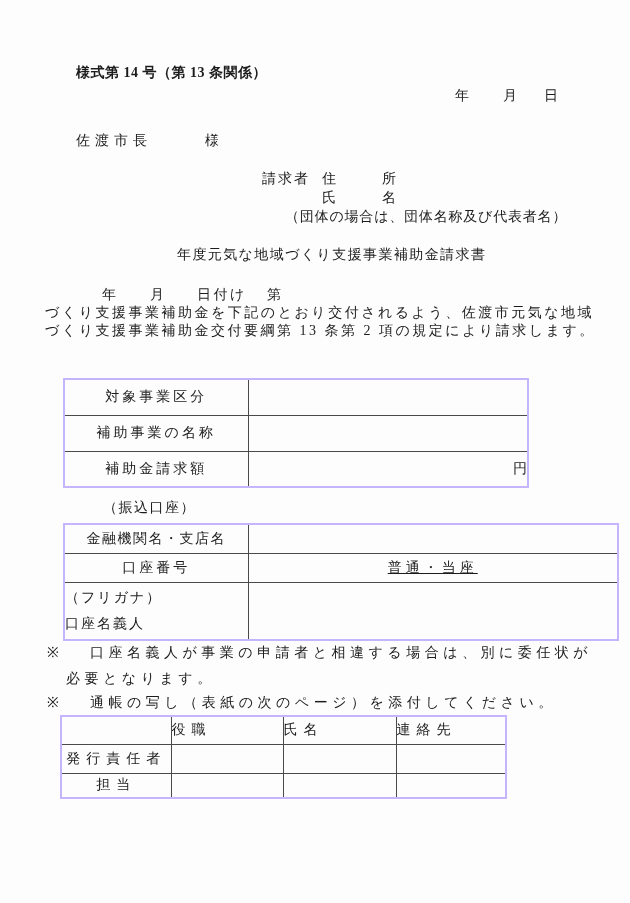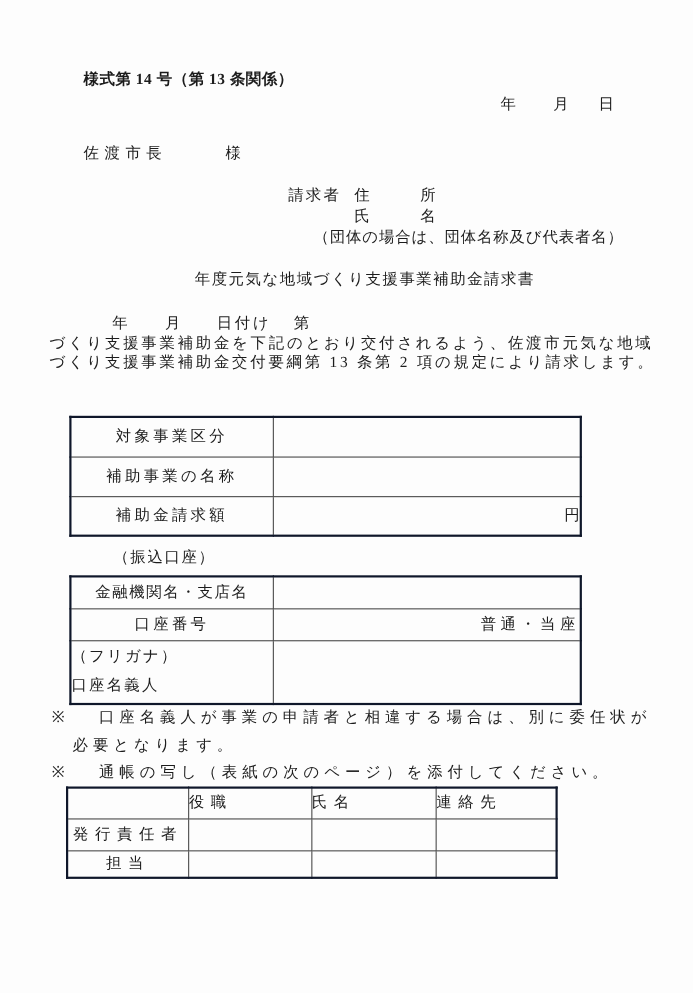--- a/index.html
+++ b/index.html
@@ -19,34 +19,34 @@
   .ls14{letter-spacing:1.4px;}
   .ls15{letter-spacing:1.5px;}
   .ls2{letter-spacing:2px;}
   .ls25{letter-spacing:2.5px;}
   .ls45{letter-spacing:4.5px;}
   .ls5{letter-spacing:5px;}
 
   
   table.tbl{
     position:absolute;border-collapse:collapse;table-layout:fixed;
-    border:2px solid #0f172a;
+    border:2px solid #c4b5fd;
   }
   table.tbl td{
     border:1px solid #4a4a4a;
     font-size:14px;color:#1c1c1c;
     vertical-align:middle;padding:0;overflow:hidden;
   }
   td.lbl{text-align:center;letter-spacing:3px;}
   td.lbl-tight{text-align:center;letter-spacing:1.5px;}
   td.lbl-left{
     text-align:left;padding-left:20px;letter-spacing:2px;
     line-height:26px;white-space:nowrap;
   }
-  td.val{text-align:right;padding-left:4px;letter-spacing:4px;}
+  td.val{text-align:center;padding-left:4px;letter-spacing:4px;text-decoration:underline;}
   td.val-yen{text-align:right;padding-right:9px;}
   td.ct-h{text-align:left;padding-left:7px;letter-spacing:6px;}
   td.ct-l{text-align:center;padding-left:6px;letter-spacing:6px;white-space:nowrap;margin-left:39px;}
 </style>
 </head>
 <body>
 
 <div class="page">
 
   <div class="abs ls05" style="left:76px;top:64px;">様式第 14 号（第 13 条関係）</div>
@@ -102,21 +102,21 @@
       <td class="lbl">補助金請求額</td>
       <td class="val-yen">
         <span>円</span>
       </td>
     </tr>
   </tbody>
     </table>
 
   <div class="abs ls15" style="left:103px;top:499px;">（振込口座）</div>
 
-  <table class="tbl" style="left:63px;top:523px;width:466px;">
+  <table class="tbl" style="left:63px;top:523px;width:556px;">
     <colgroup>
         <col style="width:184px">
         <col>
       </colgroup>
     <tbody>
         <tr style="height:29px">
       <td class="lbl-tight">金融機関名・支店名</td>
       <td class="val"></td>
     </tr>
     <tr style="height:29px">

